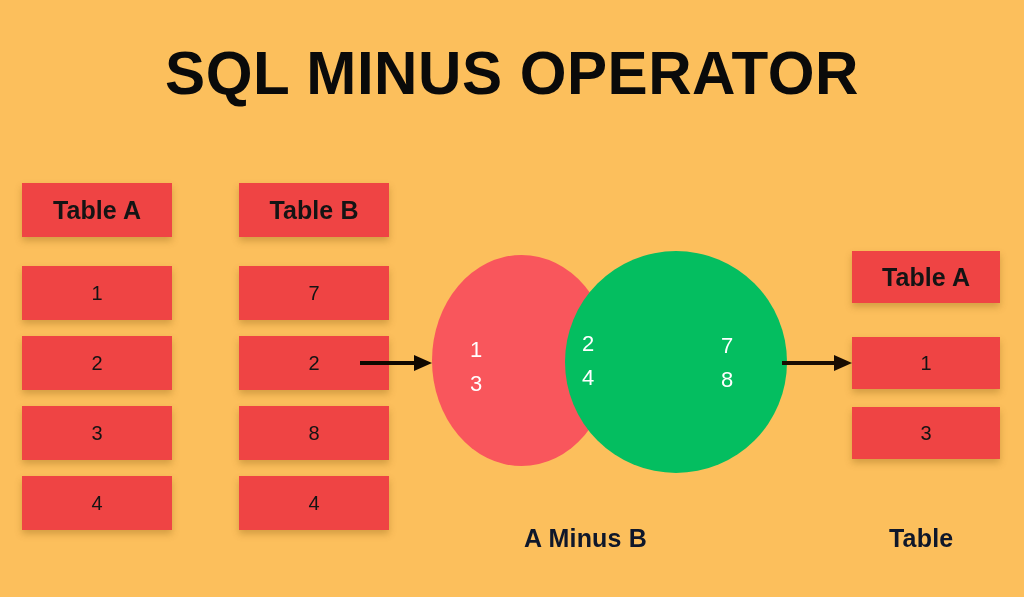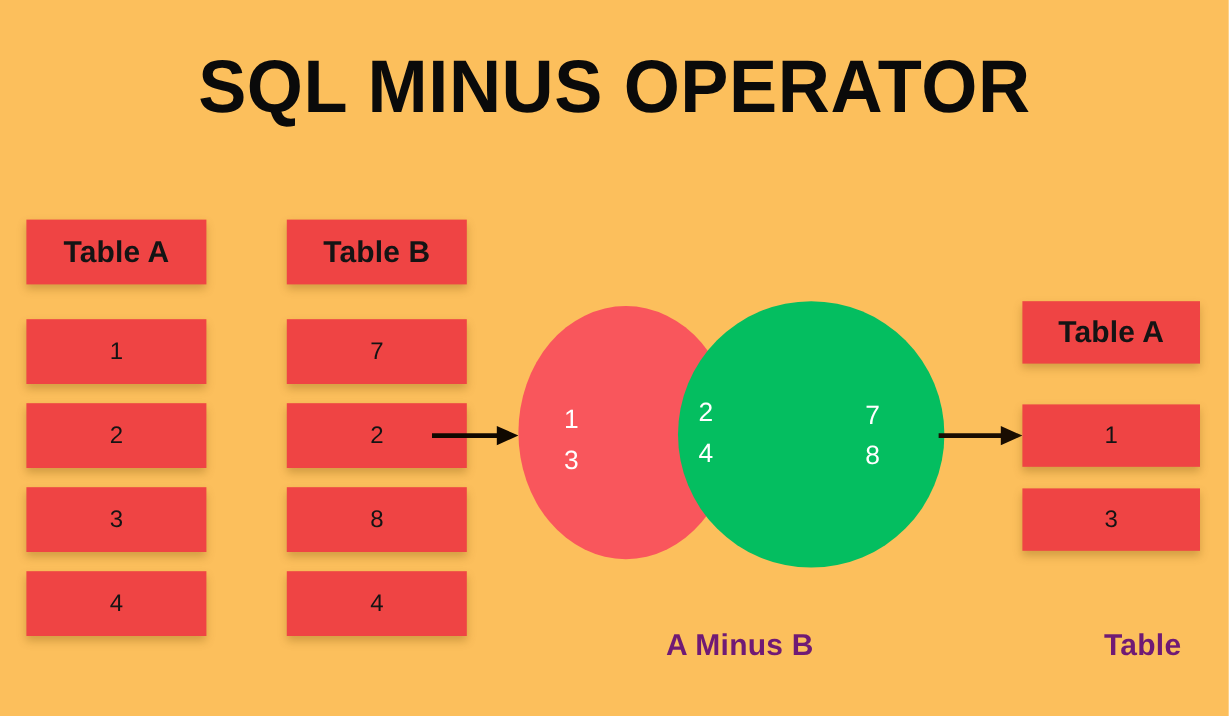--- a/index.html
+++ b/index.html
@@ -107,24 +107,23 @@
     height: 22px;
   }
   #arrow-tables-to-venn { left: 360px; top: 352px; width: 72px; }
   #arrow-venn-to-result { left: 782px; top: 352px; width: 70px; }
 
   
   .caption {
     position: absolute;
     font-size: 25px;
     font-weight: bold;
-    color: #701a75;
+    color: #0f172a;
     white-space: nowrap;
     letter-spacing: 0.2px;
-    margin-left: 31px;
   }
   #caption-venn { left: 524px; top: 524px; }
   #caption-result { left: 889px; top: 524px; }
 </style>
 </head>
 <body>
 
 <div id="canvas">
 
   <div id="page-title">SQL MINUS OPERATOR</div>

